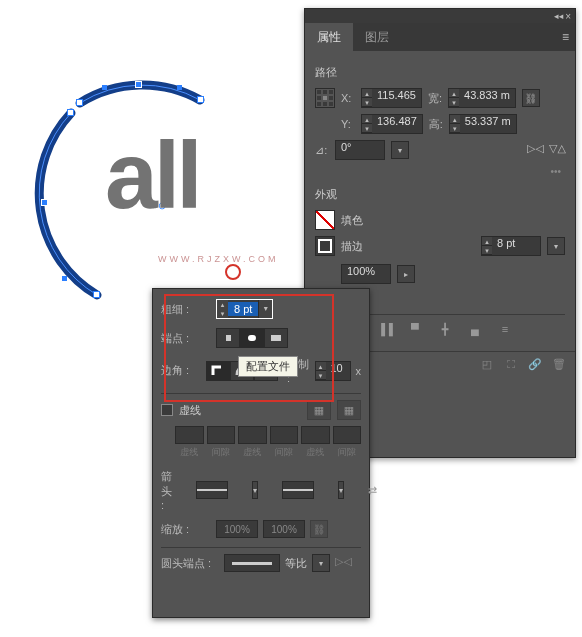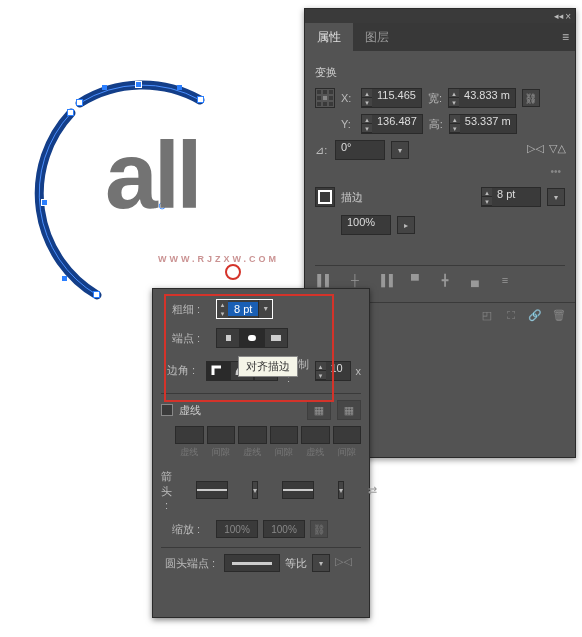--- a/index.html
+++ b/index.html
@@ -5,21 +5,21 @@
   * { box-sizing: border-box; margin: 0; padding: 0; font-family: "Microsoft YaHei", sans-serif; }
   body { width: 582px; height: 637px; background: #fff; position: relative; overflow: hidden; }
 
   
   .canvas-area { position: absolute; left: 0; top: 0; width: 300px; height: 300px; }
   .anchor { position: absolute; width: 7px; height: 7px; background: #2b7fff; border: 1px solid #fff; }
   .anchor.sel { background: #fff; border: 1px solid #2b7fff; }
   .direction-pt { position: absolute; width: 5px; height: 5px; background: #2b7fff; }
   .all-text { position: absolute; left: 105px; top: 128px; font-size: 95px; font-weight: 700; color: #737373; letter-spacing: -4px; line-height: 1; }
   .watermark1 { position: absolute; left: 156px; top: 234px; font-size: 18px; font-weight: 700; color: rgba(150,150,150,0.65); letter-spacing: 2px; }
-  .watermark2 { position: absolute; left: 158px; top: 254px; font-size: 9px; font-weight: 700; color: rgba(180,100,100,0.7); letter-spacing: 3px; }
+  .watermark2 { position: absolute; left: 158px; top: 254px; font-size: 9px; font-weight: 400; color: rgba(180,100,100,0.7); letter-spacing: 3px; }
   .ref-circle { position: absolute; left: 225px; top: 264px; width: 16px; height: 16px; border: 2px solid #d4332a; border-radius: 50%; }
   .cx { position:absolute; left:158px; top:200px; color:#2b7fff; font-size:10px; }
 
   
   .props-panel { position: absolute; right: 6px; top: 8px; width: 272px; height: 450px; background: #535353; border: 1px solid #2a2a2a; box-shadow: 0 2px 6px rgba(0,0,0,0.4); }
   .props-top { height: 14px; background: #3a3a3a; display:flex; justify-content:flex-end; align-items:center; padding-right:4px; }
   .pp-arrows { color:#bbb; font-size:9px; margin-right:2px; }
   .pp-x { color:#bbb; font-size:10px; }
   .props-tabs { height: 28px; background: #383838; display: flex; align-items: center; }
   .tab { padding: 6px 12px; color: #999; font-size: 12px; cursor: default; }
@@ -47,21 +47,21 @@
   .align-bar { display:flex; gap:10px; margin-top:30px; padding:6px 0; border-top:1px solid #3a3a3a; }
   .align-ic { width:20px; height:16px; color:#999; display:flex; align-items:center; justify-content:center; }
   .bot-icons { display:flex; gap:8px; justify-content:flex-end; padding:6px 8px; border-top:1px solid #3a3a3a; }
   .bot-icons span { width:16px; height:16px; color:#888; font-size:11px; text-align:center; }
 
   
   .stroke-panel { position: absolute; left: 152px; top: 288px; width: 218px; height: 330px; background: #535353; border: 1px solid #2a2a2a; box-shadow: 0 2px 6px rgba(0,0,0,0.5); }
   .red-box { position:absolute; left:164px; top:294px; width:170px; height:108px; border:2px solid #d4332a; pointer-events:none; z-index:5; }
   .sbody { padding: 10px 8px; color:#ccc; font-size:11px; }
   .srow { display:flex; align-items:center; gap:5px; margin-bottom:9px; }
-  .slabel { color:#bbb; width:50px; text-align:center; }
+  .slabel { color:#bbb; width:50px; text-align:left; }
   .wt-input { display:flex; align-items:center; background:#3a3a3a; border:1px solid #fff; height:20px; }
   .wt-input .spin { width:11px; display:flex; flex-direction:column; }
   .wt-input .spin span { height:9px; font-size:7px; color:#bbb; text-align:center; line-height:9px; background:#444; }
   .wt-input .val { background:#1a5fb4; color:#fff; padding:1px 6px; font-size:11px; }
   .wt-input .dd { width:14px; background:#444; color:#bbb; font-size:8px; text-align:center; height:18px; line-height:18px; border-left:1px solid #2a2a2a; }
   .btngrp { display:flex; gap:0; }
   .bbtn { width:24px; height:20px; background:#3c3c3c; border:1px solid #2a2a2a; display:flex; align-items:center; justify-content:center; }
   .bbtn.act { background:#2a2a2a; }
   .cap-svg { width:14px; height:12px; }
   .tooltip { position:absolute; left:238px; top:356px; background:#f5f5e8; border:1px solid #888; padding:2px 7px; font-size:11px; color:#333; z-index:10; }
@@ -108,21 +108,21 @@
   <div class="props-top">
     <span class="pp-arrows">◂◂</span>
     <span class="pp-x">×</span>
   </div>
   <div class="props-tabs">
     <div class="tab active">属性</div>
     <div class="tab">图层</div>
     <span class="menu-dots">≡</span>
   </div>
   <div class="props-body">
-    <div class="section-label">变换</div>
+    <div class="section-label">路径</div>
     <div class="row">
       <div class="ref-grid">
         <span></span>
           <span></span>
           <span></span>
           <span></span>
           <span class="c"></span>
           <span></span>
           <span></span>
           <span></span>
@@ -169,20 +169,25 @@
       <div class="num-in">
           <span class="val">0°</span>
         </div>
       <div class="drop">▾</div>
       <div style="flex:1"></div>
       <span class="flip-btn">▷◁</span>
       <span class="flip-btn">▽△</span>
     </div>
     <div style="text-align:right;color:#888;font-size:10px;margin:2px 4px 10px 0;">•••</div>
 
+    <div class="section-label">外观</div>
+    <div class="row">
+      <div class="swatch none"></div>
+      <span>填色</span>
+    </div>
     <div class="row">
       <div class="swatch stroke"></div>
       <span>描边</span>
       <div style="flex:1"></div>
       <div class="num-in">
           <div class="spin">
             <span>▴</span>
             <span>▾</span>
           </div>
           <span class="val">8 pt</span>
@@ -325,13 +330,13 @@
           <div class="pl"></div>
         </div>
       <span style="color:#ccc;">等比</span>
       <div class="drop">▾</div>
       <span class="flip-btn" style="color:#888;">▷◁</span>
     </div>
   </div>
 </div>
 
 <div class="red-box"></div>
-<div class="tooltip">对齐描边</div>
+<div class="tooltip">配置文件</div>
 
 </body></html>

